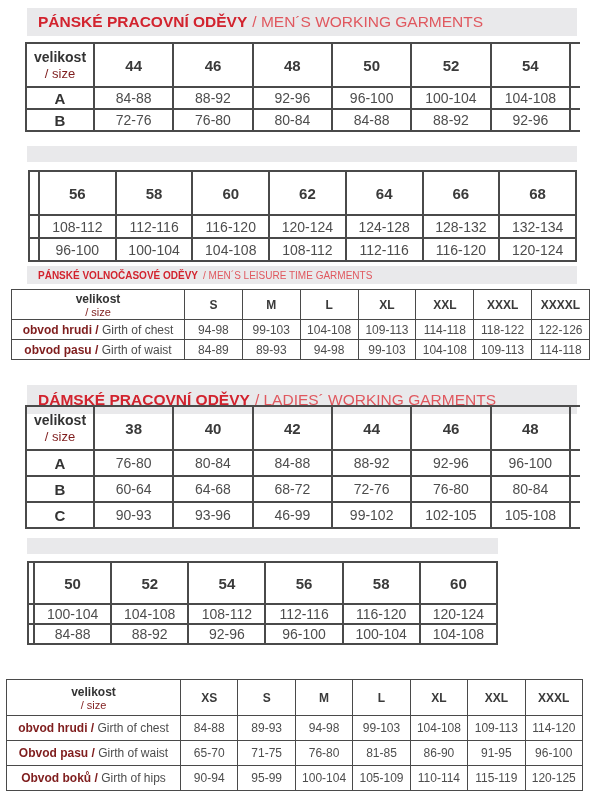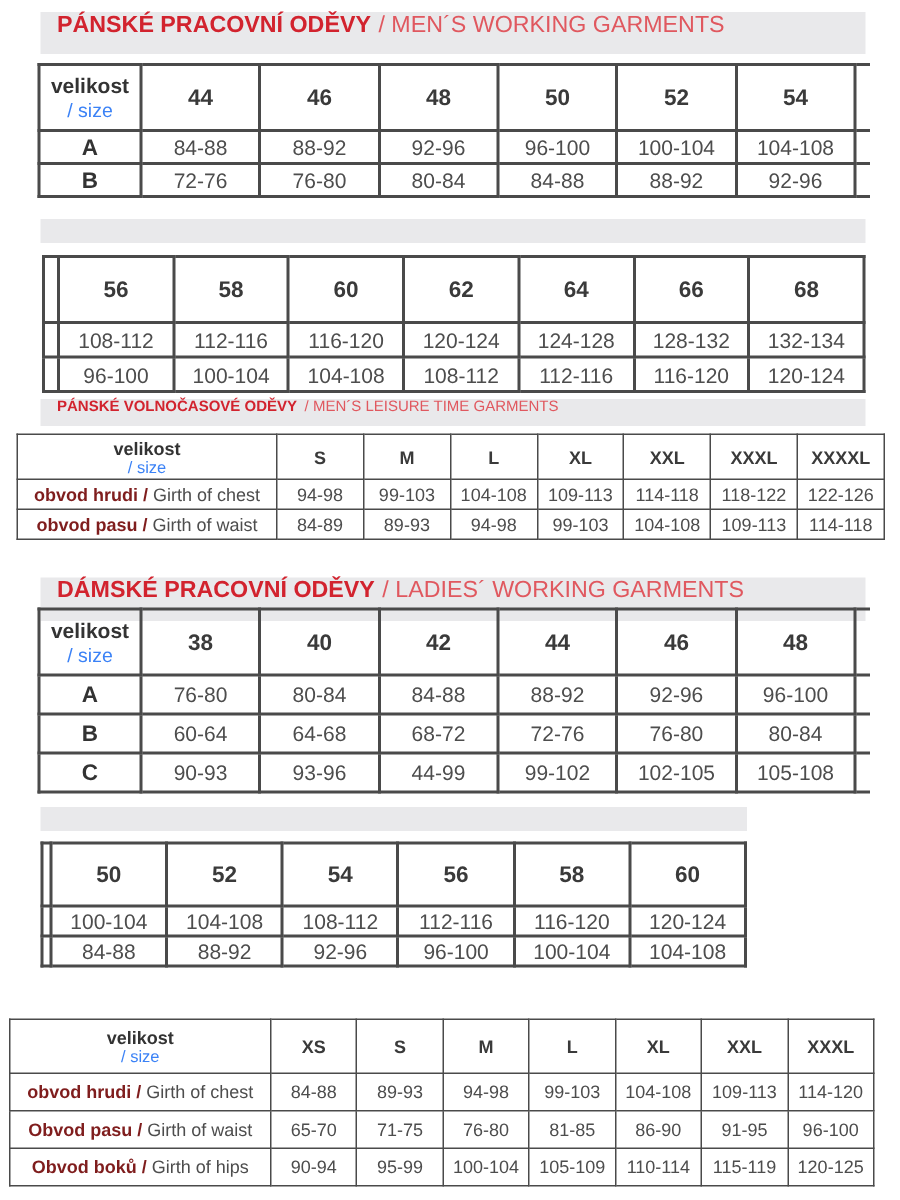--- a/index.html
+++ b/index.html
@@ -1,38 +1,38 @@
 <!DOCTYPE html>
 <html style="--red-bold: #d2232e; --red-light: #e0585f; --bar-bg: #e9e9eb;"><head>
 <meta charset="utf-8">
 <style>
   html,body{margin:0;padding:0;background:#fff}
   .page{position:relative;width:600px;height:800px;background:#ffffff;
         font-family:"Liberation Sans","DejaVu Sans",sans-serif;overflow:hidden}
 
   
   .bar{position:absolute;left:27px;width:550px;background:var(--bar-bg,#e9e9eb);
-       display:flex;align-items:flex-start;box-sizing:border-box;padding-left:11px;white-space:nowrap}
+       display:flex;align-items:center;box-sizing:border-box;padding-left:11px;white-space:nowrap}
   .bar .tb{color:var(--red-bold,#d2232e);font-weight:bold}
   .bar .tl{color:var(--red-light,#e0585f);margin-left:5px}
   #bar1{top:8px;height:28px;font-size:15.5px}
   #bar2{top:266px;height:18px;font-size:10px}
   #bar3{top:385px;height:29px;font-size:15.5px}
   #sep1{top:146px;height:16px}
   #sep2{top:538px;height:16px;width:471px}
 
   
   table{position:absolute;border-collapse:collapse;table-layout:fixed}
   td{border:2px solid #4a4a4a;text-align:center;vertical-align:middle;padding:0;
      color:#4d4d4d;font-size:14px;overflow:hidden}
   tr.head td{font-weight:bold;font-size:15px;color:#3a3a3a}
   td.cut{border-right:none}
   td.rowlbl{font-weight:bold;color:#333;font-size:15px}
   td.corner .cb{display:block;font-weight:bold;color:#333;font-size:14px;line-height:17px}
-  td.corner .cl{display:block;color:#3b82f6;font-size:13px;line-height:15px;font-weight:normal}
+  td.corner .cl{display:block;color:#7f1d1d;font-size:13px;line-height:15px;font-weight:normal}
   .small td{border-width:1px;font-size:12px}
   .small tr.head td{font-size:12px}
   .small td.corner .cb{font-size:12px;line-height:14px}
   .small td.corner .cl{font-size:11px;line-height:12px}
   .small td.rowlbl{font-size:12px}
   .lblb{font-weight:bold;color:#7f1d1d}
   .lbll{color:#4d4d4d;font-weight:normal}
   .h44{height:44px}.h42{height:42px}.h36{height:36px}.h30{height:30px}
   .h26{height:26px}.h25{height:25px}.h23{height:23px}.h22{height:22px}.h20{height:20px}
 
@@ -232,21 +232,21 @@
           <td>68-72</td>
           <td>72-76</td>
           <td>76-80</td>
           <td>80-84</td>
       <td class="cut"></td>
     </tr>
     <tr class="val h26">
       <td class="rowlbl">C</td>
       <td>90-93</td>
           <td>93-96</td>
-          <td>44-99</td>
+          <td>46-99</td>
           <td>99-102</td>
           <td>102-105</td>
           <td>105-108</td>
       <td class="cut"></td>
     </tr>
   </tbody>
     </table>
 
   <div class="bar" id="sep2"></div>
 

